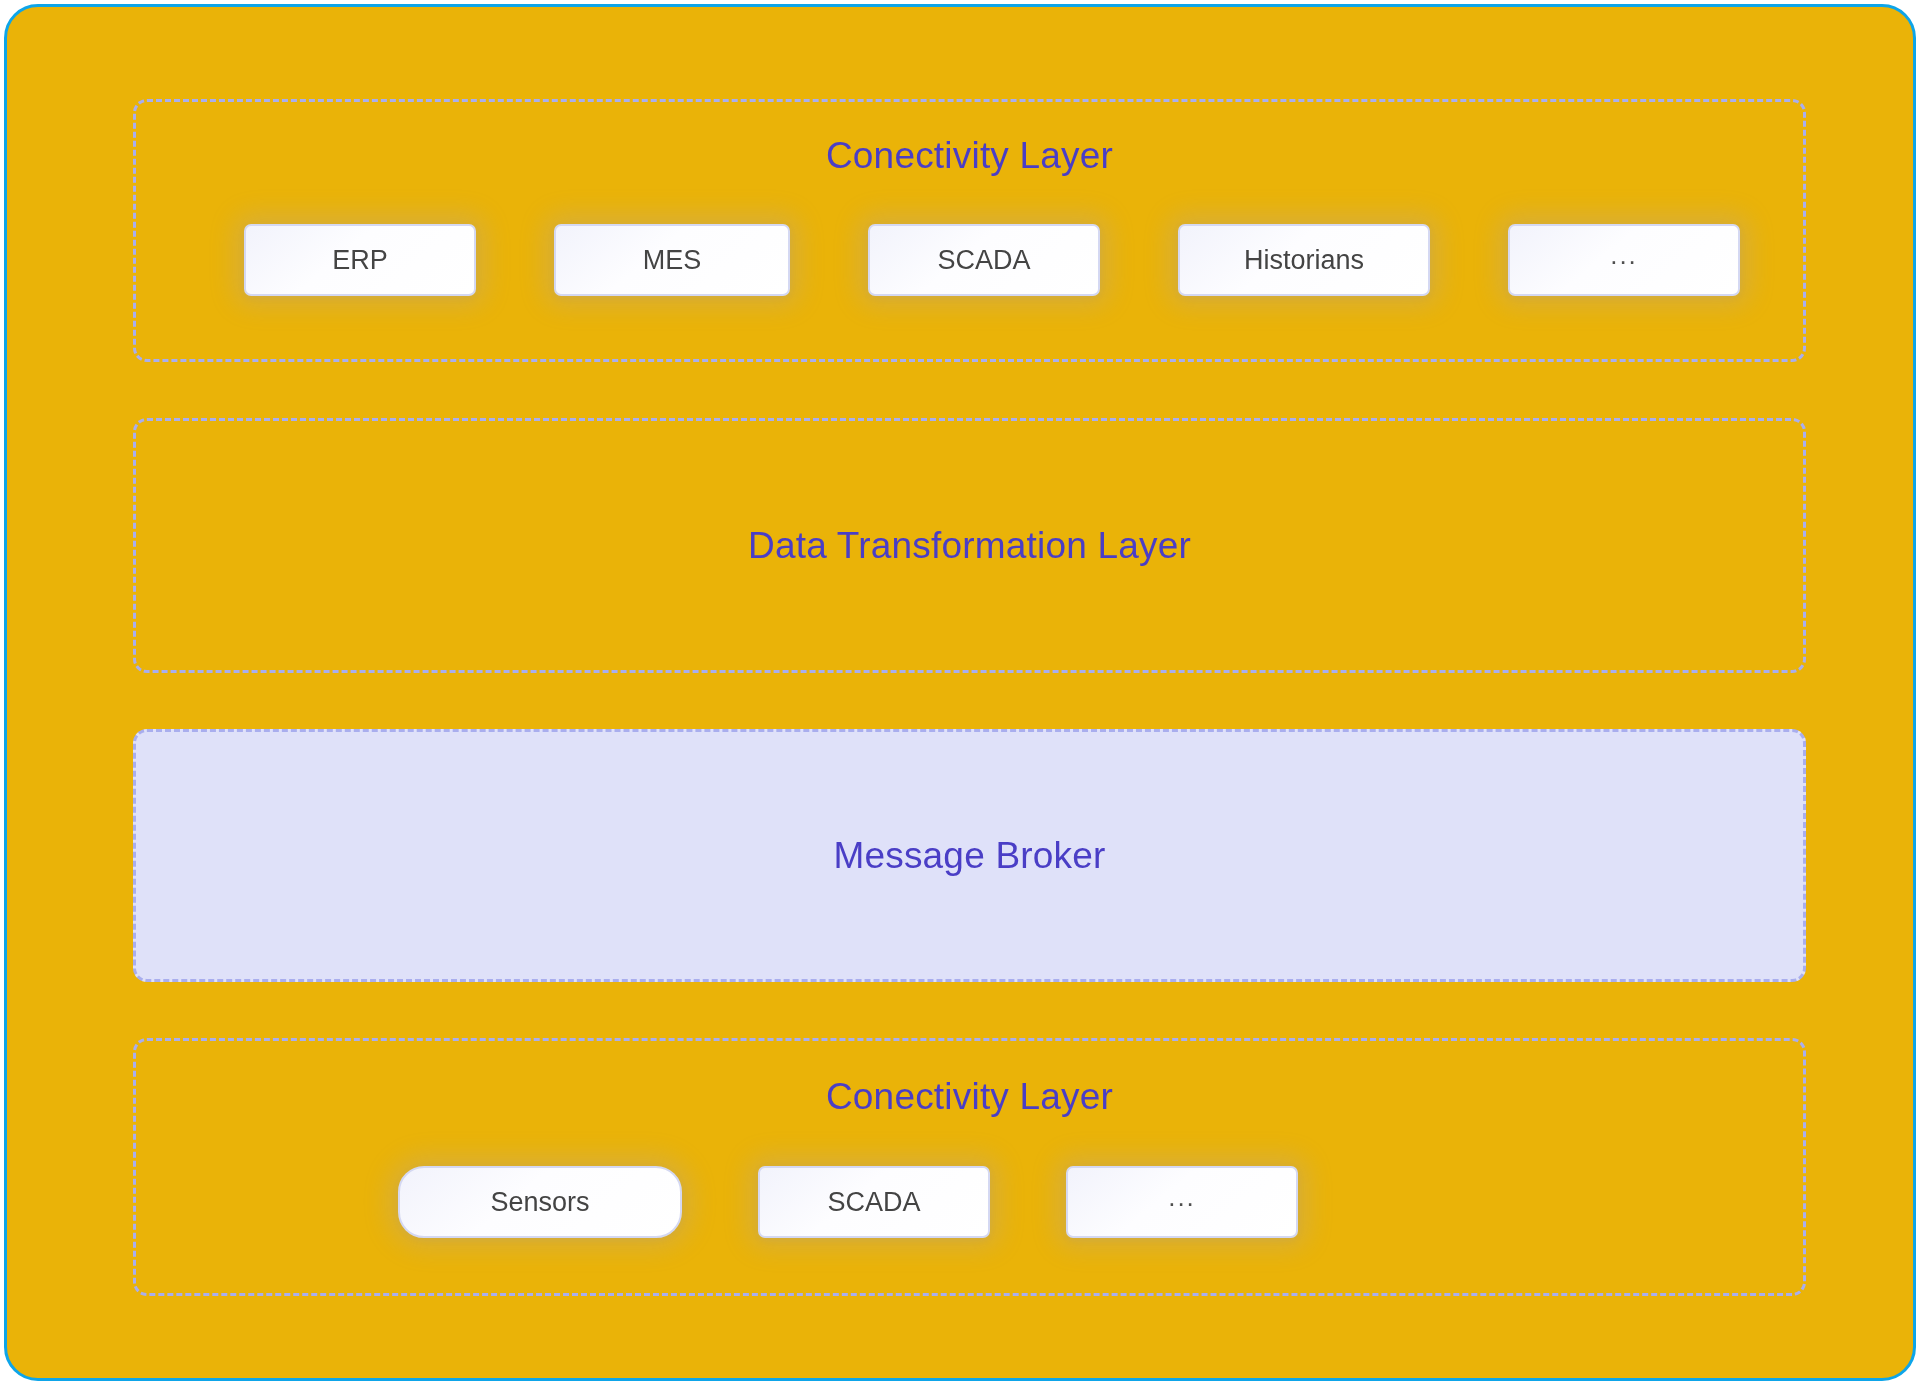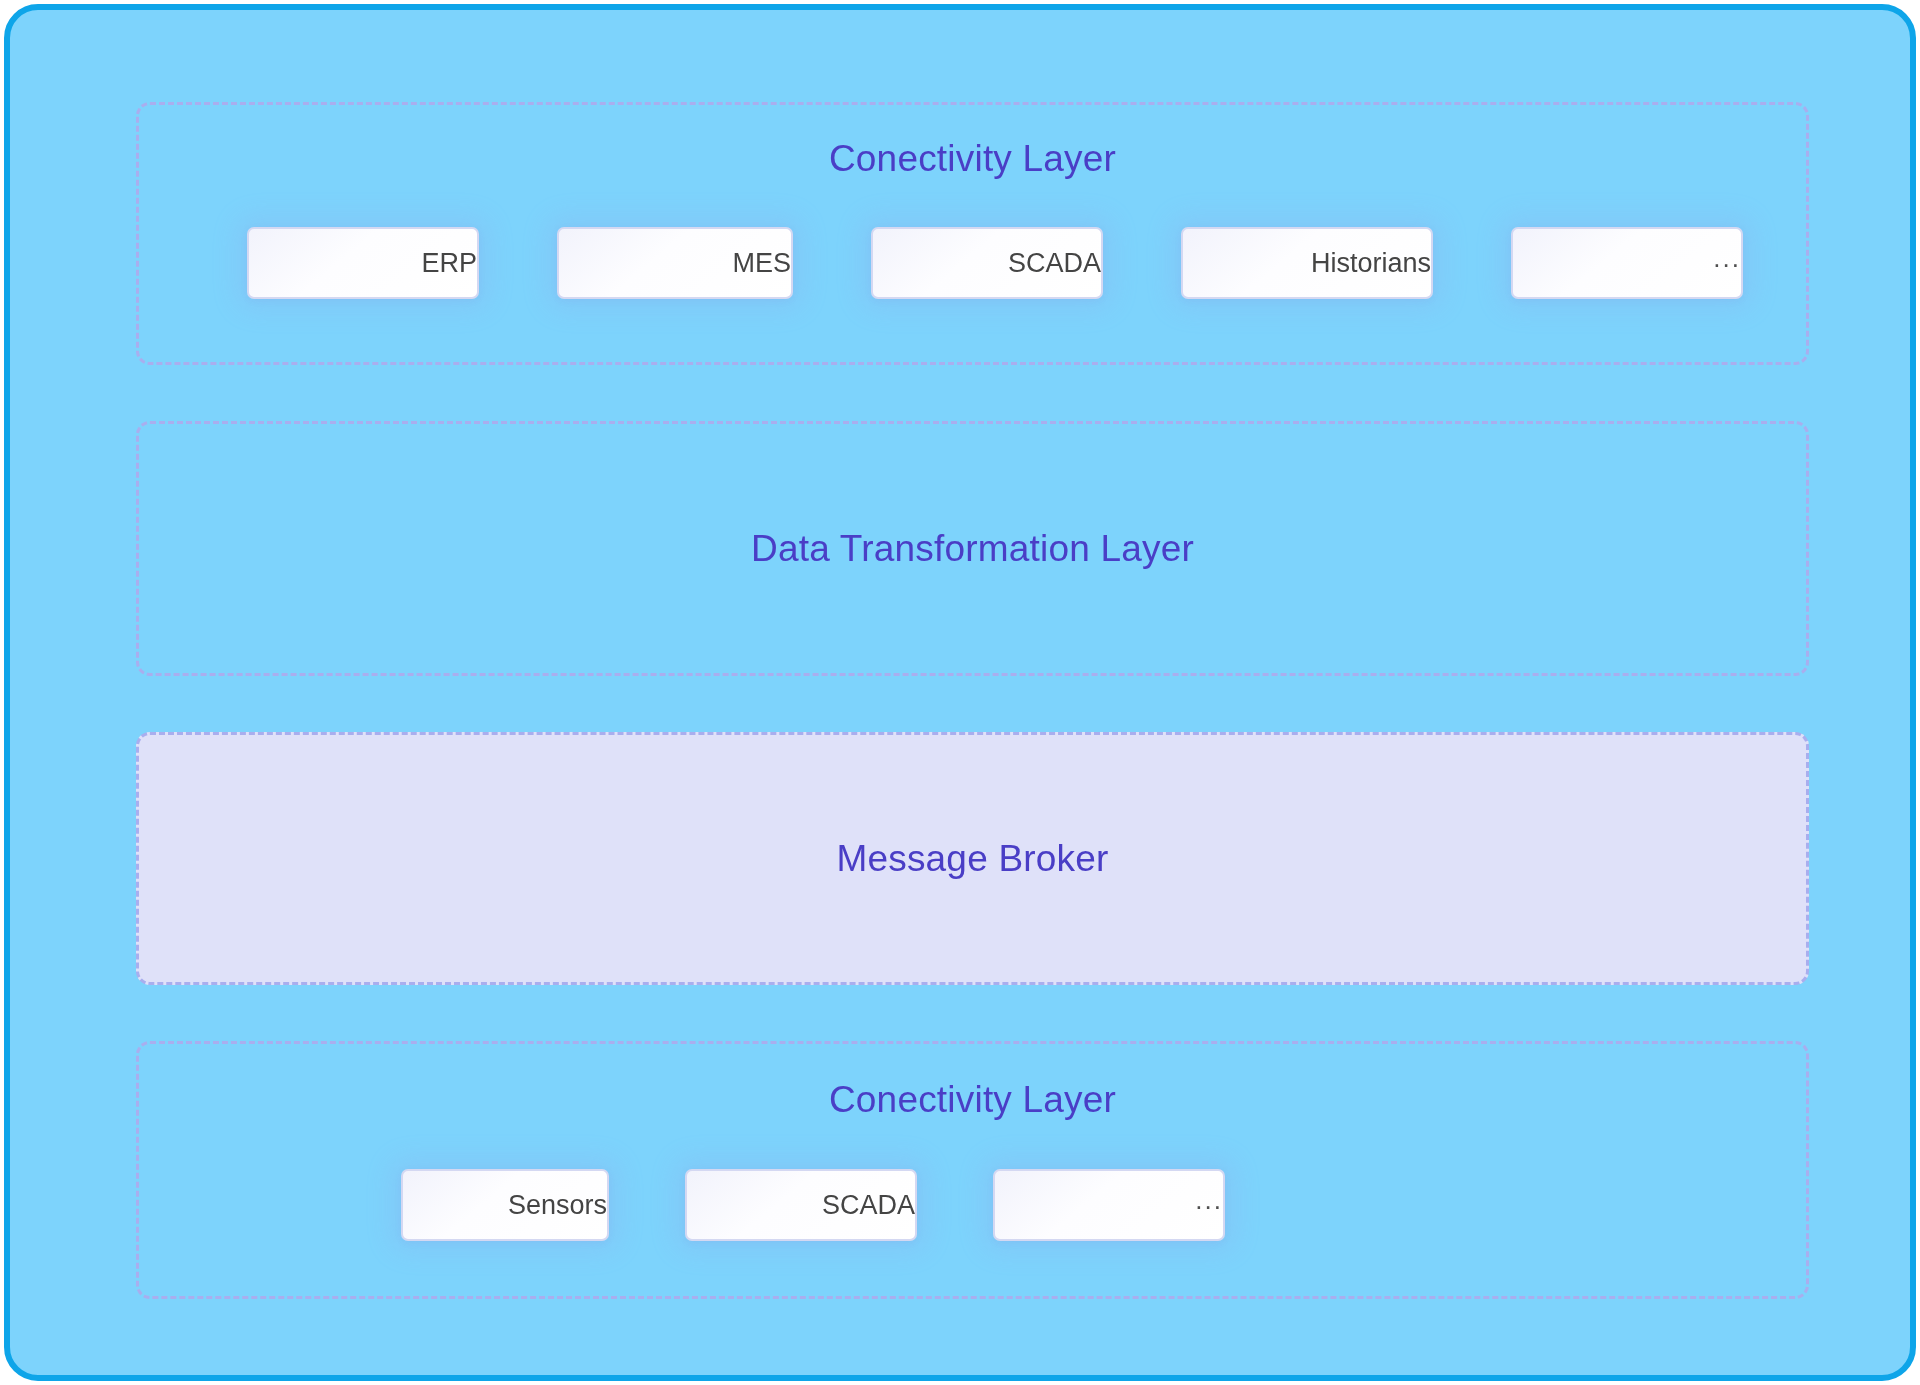--- a/index.html
+++ b/index.html
@@ -23,23 +23,23 @@
     height: 1385px;
     padding: 0;
   }
   .outer-frame {
     position: absolute;
     left: 4px;
     top: 4px;
     width: 1912px;
     height: 1377px;
     box-sizing: border-box;
-    border: 6px solid #0ea5e9;
+    border: 3px solid #0ea5e9;
     border-radius: 34px;
-    background: #7dd3fc;
+    background: #eab308;
   }
 
   
   .layer-stack {
     position: absolute;
     left: 126px;
     top: 92px;
     width: 1673px;
     height: 1205px;
     box-sizing: border-box;
@@ -113,42 +113,42 @@
     left: 262px;
     top: 125px;
     gap: 76px;
   }
 
   .node-box {
     box-sizing: border-box;
     height: 72px;
     display: flex;
     align-items: center;
-    justify-content: flex-end;
+    justify-content: center;
     border: 2px solid #d4d8f2;
     border-radius: 7px;
     background: linear-gradient(140deg, #f2f3fc 0%, #fdfdff 42%, #ffffff 100%);
     box-shadow: 0 0 26px 10px rgba(150,158,235,0.20),
                 0 2px 6px rgba(120,128,220,0.10);
     color: #444444;
     font-size: 27px;
     font-weight: 400;
     white-space: nowrap;
   }
   .node-box .node-label { pointer-events: none; }
 
   
   .w-erp        { width: 232px; }
   .w-mes        { width: 236px; }
   .w-scada      { width: 232px; }
   .w-historians { width: 252px; }
   .w-ellipsis   { width: 232px; }
 
   .w-plcs       { width: 232px; }
-  .w-sensors    { width: 208px; }
+  .w-sensors    { width: 284px; border-radius: 26px; }
   .w-scada2     { width: 232px; }
   .w-ellipsis2  { width: 232px; }
 
   .ellipsis-label {
     letter-spacing: 2px;
     font-size: 26px;
     color: #4f4f4f;
     position: relative;
     top: -5px;
   }

